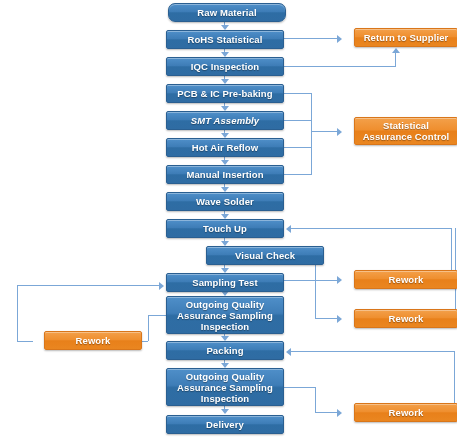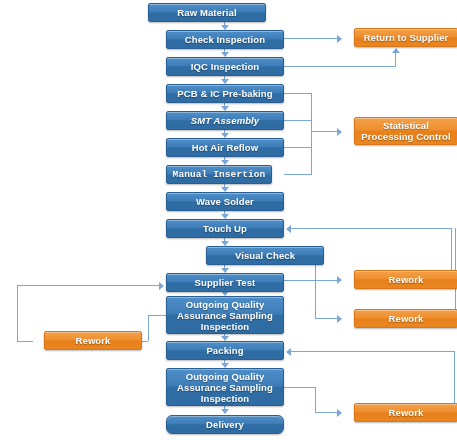--- a/index.html
+++ b/index.html
@@ -139,36 +139,36 @@
   <div class="conn h" style="left:284px;top:387px;width:32px;"></div>
   <div class="conn v" style="left:315px;top:387px;height:25px;"></div>
   <div class="conn h" style="left:315px;top:412px;width:23px;"></div>
   <div class="arrow right" style="left:337px;top:409px;"></div>
 
   <div class="conn h" style="left:447px;top:412px;width:8px;"></div>
   <div class="conn v" style="left:454px;top:351px;height:61px;"></div>
   <div class="conn h" style="left:290px;top:351px;width:164px;"></div>
   <div class="arrow left" style="left:286px;top:348px;"></div>
 
-  <div class="node blue" style="left:148px;top:3px;width:118px;height:19px;">Raw Material</div>
-  <div class="node blue" style="left:166px;top:30px;width:118px;height:19px;">Check Inspection</div>
+  <div class="node blue" style="left:168px;top:3px;width:118px;height:19px;border-radius:7px;">Raw Material</div>
+  <div class="node blue" style="left:166px;top:30px;width:118px;height:19px;">RoHS Statistical</div>
   <div class="node blue" style="left:166px;top:57px;width:118px;height:19px;">IQC Inspection</div>
   <div class="node blue" style="left:166px;top:84px;width:118px;height:19px;">PCB &amp; IC Pre-baking</div>
   <div class="node blue" style="left:166px;top:111px;width:118px;height:19px;font-style:italic;">SMT Assembly</div>
   <div class="node blue" style="left:166px;top:138px;width:118px;height:19px;">Hot Air Reflow</div>
-  <div class="node blue" style="left:166px;top:165px;width:106px;height:19px;font-family:Liberation Mono, monospace;">Manual Insertion</div>
+  <div class="node blue" style="left:166px;top:165px;width:118px;height:19px;">Manual Insertion</div>
   <div class="node blue" style="left:166px;top:192px;width:118px;height:19px;">Wave Solder</div>
   <div class="node blue" style="left:166px;top:219px;width:118px;height:19px;">Touch Up</div>
   <div class="node blue" style="left:166px;top:246px;width:118px;height:19px;margin-left:40px;">Visual Check</div>
-  <div class="node blue" style="left:166px;top:273px;width:118px;height:19px;">Supplier Test</div>
+  <div class="node blue" style="left:166px;top:273px;width:118px;height:19px;">Sampling Test</div>
   <div class="node blue" style="left:166px;top:296px;width:118px;height:38px;">Outgoing Quality Assurance Sampling Inspection</div>
   <div class="node blue" style="left:166px;top:341px;width:118px;height:19px;">Packing</div>
   <div class="node blue" style="left:166px;top:368px;width:118px;height:38px;">Outgoing Quality Assurance Sampling Inspection</div>
-  <div class="node blue" style="left:166px;top:415px;width:118px;height:19px;border-radius:6px;">Delivery</div>
+  <div class="node blue" style="left:166px;top:415px;width:118px;height:19px;">Delivery</div>
 
   <div class="node orange" style="left:343px;top:28px;width:104px;height:19px;">Return to Supplier</div>
-  <div class="node orange" style="left:343px;top:117px;width:104px;height:28px;">Statistical Processing Control</div>
+  <div class="node orange" style="left:343px;top:117px;width:104px;height:28px;">Statistical Assurance Control</div>
   <div class="node orange" style="left:343px;top:270px;width:104px;height:19px;">Rework</div>
   <div class="node orange" style="left:343px;top:309px;width:104px;height:19px;">Rework</div>
   <div class="node orange" style="left:33px;top:331px;width:98px;height:19px;">Rework</div>
   <div class="node orange" style="left:343px;top:403px;width:104px;height:19px;">Rework</div>
 
 </div>
 
 </body></html>

